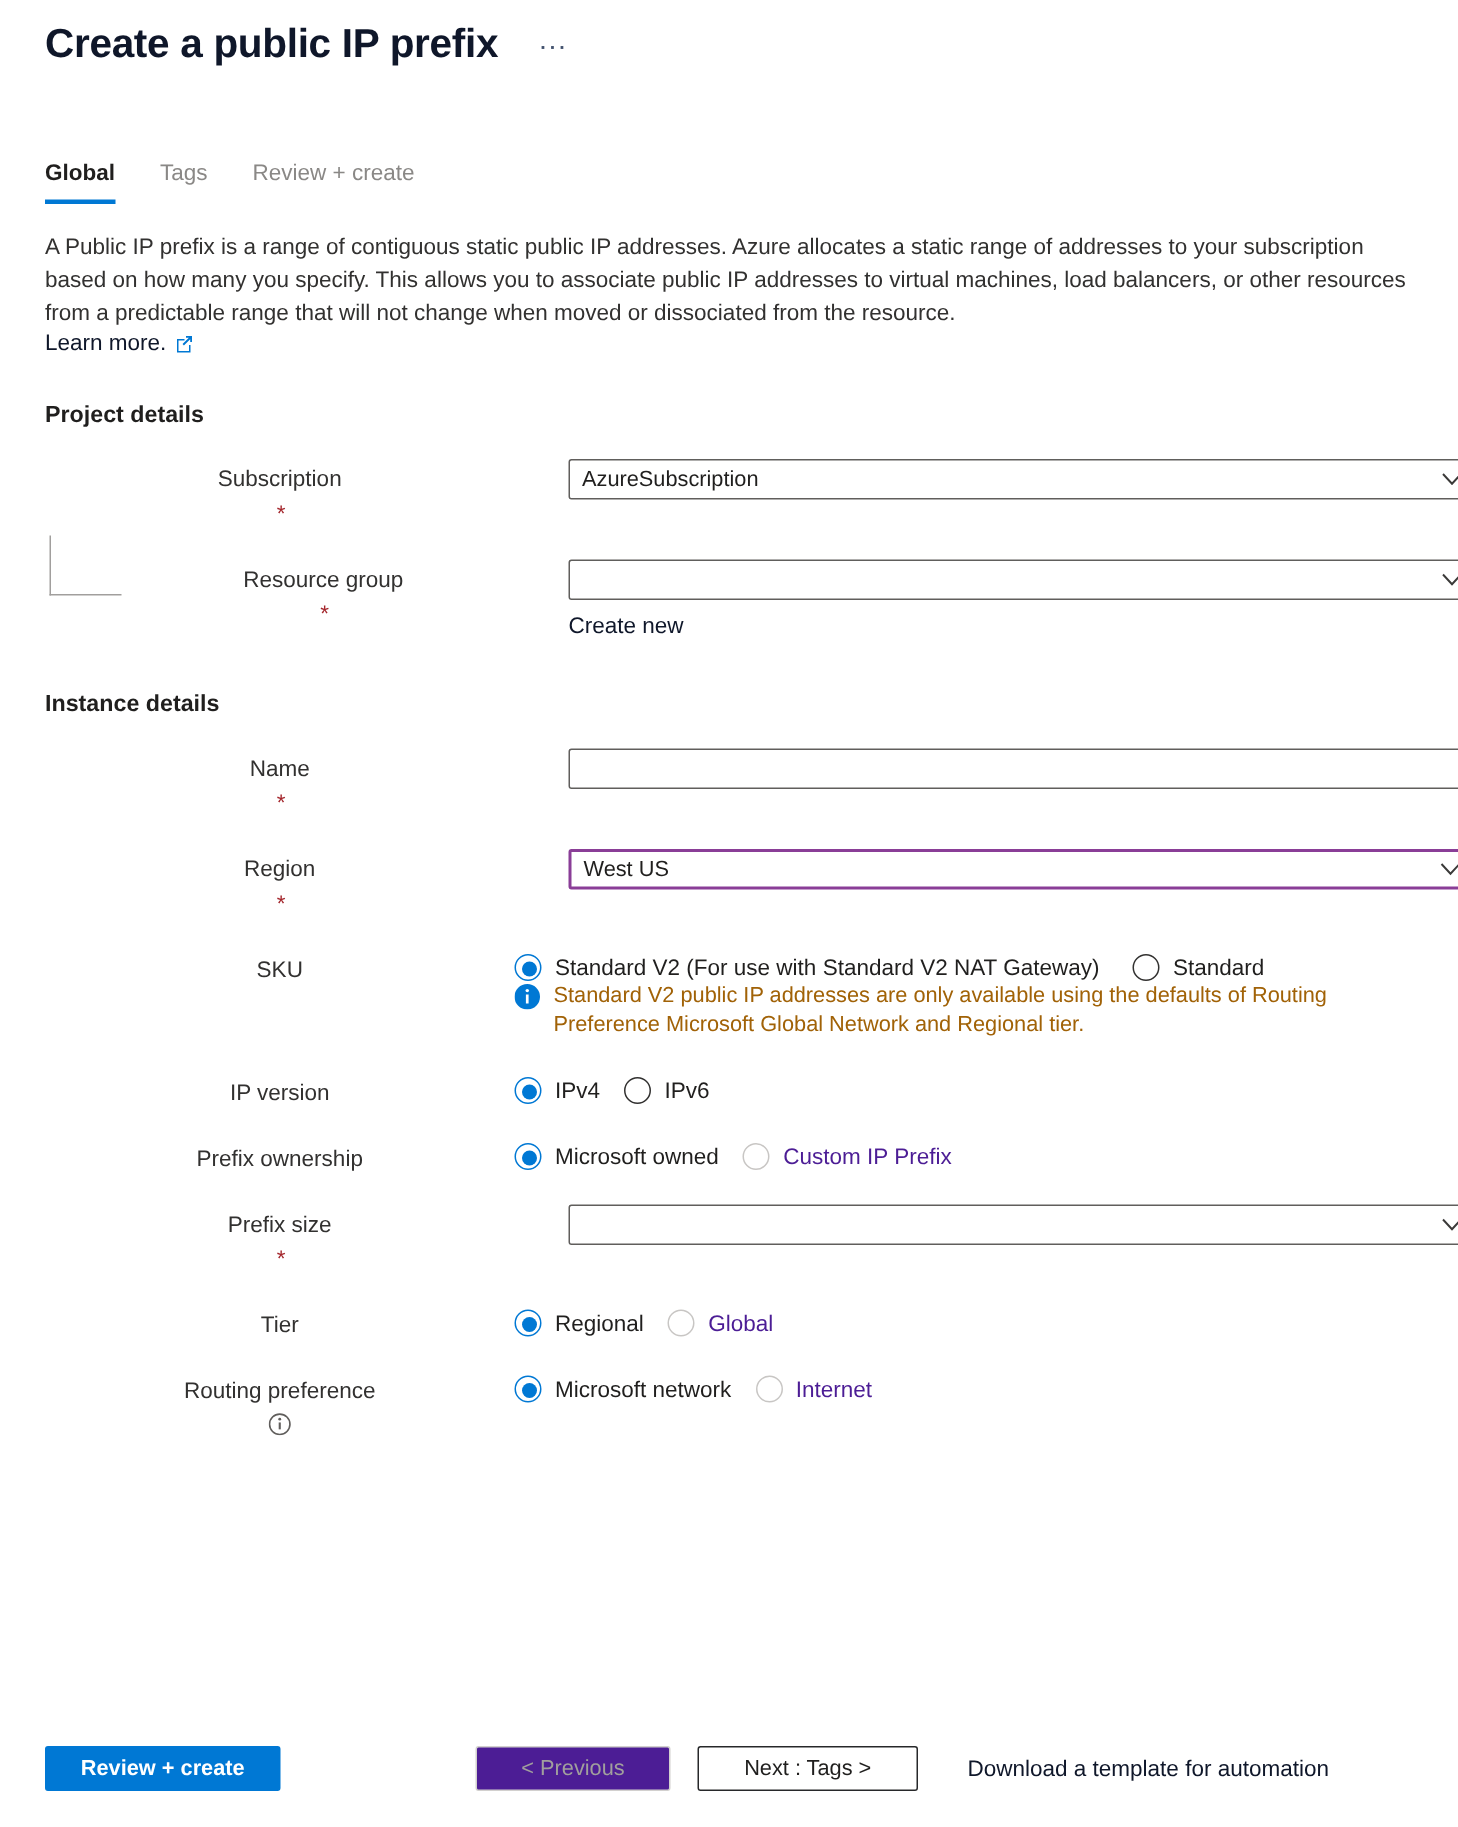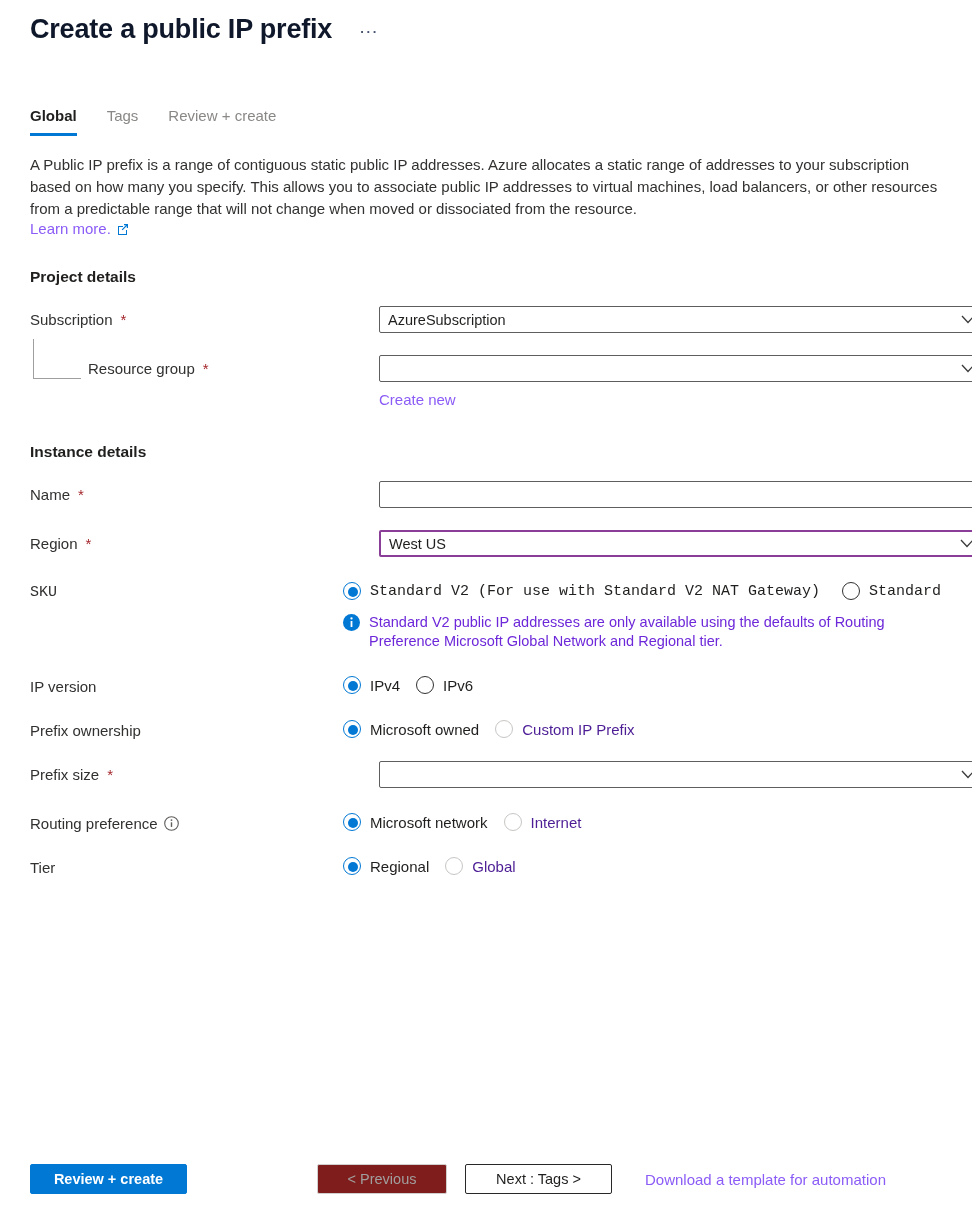--- a/index.html
+++ b/index.html
@@ -18,28 +18,28 @@
   .page-title { font-size: 27px; font-weight: bold; color: #0f172a; letter-spacing: -0.2px; }
   .ellipsis-btn { color: #42526e; font-size: 13px; font-weight: bold; letter-spacing: 2px; margin-top: 10px; cursor: pointer; }
 
   
   .tabs { display: flex; gap: 30px; margin-top: 62px; }
   .tab { font-size: 15px; padding-bottom: 9px; cursor: pointer; color: #8a8886; }
   .tab.active { color: #201f1e; font-weight: bold; border-bottom: 3px solid #0078d4; }
 
   
   .intro { margin-top: 18px; font-size: 15px; line-height: 22px; color: #323130; max-width: 928px; }
-  .link { color: #8b5cf6; text-decoration: none; cursor: pointer; }
+  .link { color: #0f172a; text-decoration: none; cursor: pointer; }
   .learn-more { display: inline-flex; align-items: center; gap: 5px; font-size: 15px; margin-top: 0; }
   .ext-icon svg { display: block; }
 
   
   .section-heading { font-size: 15.5px; font-weight: bold; color: #201f1e; margin-top: 30px; margin-bottom: 20px; }
   .form-row { display: grid; grid-template-columns: 313px 1fr; align-items: flex-start; margin-bottom: 22px; position: relative; }
-  .field-label { font-size: 15px; color: #323130; padding-top: 5px; display: flex; align-items: center; gap: 6px; }
+  .field-label { font-size: 15px; color: #323130; padding-top: 5px; display: flex; align-items: center; gap: 6px; flex-direction: column; }
   .req { color: #a4262c; margin-left: 2px; }
   .control-col { width: 607px; padding-left: 36px; }
 
   
   .dropdown, .text-input {
     width: 607px; height: 27px;
     border: 1px solid #605e5c; border-radius: 2px;
     background: #fff;
     display: flex; align-items: center;
     padding: 0 8px; font-size: 14.5px; color: #201f1e;
@@ -61,29 +61,29 @@
   .radio-circle { width: 18px; height: 18px; border-radius: 50%; background: #fff; flex: 0 0 auto; position: relative; }
   .radio-circle.selected { border: 1px solid #0078d4; }
   .radio-circle.selected::after { content: ""; position: absolute; left: 4px; top: 4px; width: 10px; height: 10px; border-radius: 50%; background: #0078d4; }
   .radio-circle.unselected { border: 1px solid #323130; }
   .radio-circle.disabled { border: 1px solid #c8c6c4; }
   .radio-label { font-size: 15px; color: #201f1e; }
   .radio-label.disabled { color: #4c1d95; }
 
   
   .info-note { display: flex; gap: 9px; margin: -6px 0 22px 313px; max-width: 572px; }
-  .info-note-text { font-size: 14.5px; line-height: 19px; color: #6d28d9; }
+  .info-note-text { font-size: 14.5px; line-height: 19px; color: #a16207; }
   .info-filled-icon { flex: 0 0 auto; margin-top: 1px; }
   .info-outline-icon { display: inline-flex; }
 
   
   .footer { position: absolute; left: 0; top: 1164px; width: 972px; display: flex; align-items: center; }
   .btn { font-size: 14.5px; height: 30px; border-radius: 2px; display: inline-flex; align-items: center; justify-content: center; cursor: pointer; }
   .btn-primary { background: #0078d4; color: #fff; font-weight: bold; border: 1px solid #0078d4; width: 157px; margin-left: 30px; }
-  .btn-disabled { background: #7f1d1d; color: #a19f9d; border: 1px solid #d2d0ce; width: 130px; margin-left: 130px; cursor: default; }
+  .btn-disabled { background: #4c1d95; color: #a19f9d; border: 1px solid #d2d0ce; width: 130px; margin-left: 130px; cursor: default; }
   .btn-secondary { background: #fff; color: #201f1e; border: 1px solid #27282a; width: 147px; margin-left: 18px; }
   .footer-link { margin-left: 33px; font-size: 15px; }
 </style>
 </head>
 <body>
 
 <div class="page">
 
   
   <div class="title-row">
@@ -174,21 +174,21 @@
         <span>West US</span>
         <span class="chevron">
           <svg width="14" height="9" viewBox="0 0 14 9">
               <path d="M1 1 L7 7.5 L13 1" fill="none" stroke="#3b3a39" stroke-width="1.3"></path>
             </svg>
         </span>
       </div>
     </div>
   </div>
 
-  <div class="form-row" style="margin-bottom:18px;font-family:Liberation Mono, monospace;">
+  <div class="form-row" style="margin-bottom:6px;">
     <div class="field-label">
       <span>SKU</span>
     </div>
     <div class="radio-group">
       <div class="radio-option">
         <span class="radio-circle selected"></span>
         <span class="radio-label">Standard V2 (For use with Standard V2 NAT Gateway)</span>
       </div>
       <div class="radio-option">
         <span class="radio-circle unselected"></span>
@@ -252,20 +252,36 @@
           <svg width="14" height="9" viewBox="0 0 14 9">
               <path d="M1 1 L7 7.5 L13 1" fill="none" stroke="#3b3a39" stroke-width="1.3"></path>
             </svg>
         </span>
       </div>
     </div>
   </div>
 
   <div class="form-row">
     <div class="field-label">
+      <span>Tier</span>
+    </div>
+    <div class="radio-group" style="gap:16px;">
+      <div class="radio-option">
+        <span class="radio-circle selected"></span>
+        <span class="radio-label">Regional</span>
+      </div>
+      <div class="radio-option">
+        <span class="radio-circle disabled"></span>
+        <span class="radio-label disabled">Global</span>
+      </div>
+    </div>
+  </div>
+
+  <div class="form-row">
+    <div class="field-label">
       <span>Routing preference</span>
       <span class="info-outline-icon">
         <svg width="15" height="15" viewBox="0 0 15 15">
             <circle cx="7.5" cy="7.5" r="6.8" fill="none" stroke="#605e5c" stroke-width="1.1"></circle>
             <rect x="6.8" y="6.3" width="1.4" height="4.6" fill="#605e5c"></rect>
             <circle cx="7.5" cy="4.1" r="0.95" fill="#605e5c"></circle>
           </svg>
       </span>
     </div>
     <div class="radio-group" style="gap:16px;">
@@ -273,36 +289,20 @@
         <span class="radio-circle selected"></span>
         <span class="radio-label">Microsoft network</span>
       </div>
       <div class="radio-option">
         <span class="radio-circle disabled"></span>
         <span class="radio-label disabled">Internet</span>
       </div>
     </div>
   </div>
 
-  <div class="form-row">
-    <div class="field-label">
-      <span>Tier</span>
-    </div>
-    <div class="radio-group" style="gap:16px;">
-      <div class="radio-option">
-        <span class="radio-circle selected"></span>
-        <span class="radio-label">Regional</span>
-      </div>
-      <div class="radio-option">
-        <span class="radio-circle disabled"></span>
-        <span class="radio-label disabled">Global</span>
-      </div>
-    </div>
-  </div>
-
 </div>
 
 <div class="footer">
   <div class="btn btn-primary">Review + create</div>
   <div class="btn btn-disabled">&lt; Previous</div>
   <div class="btn btn-secondary">Next : Tags &gt;</div>
   <a class="link footer-link">Download a template for automation</a>
 </div>
 
 </body></html>

